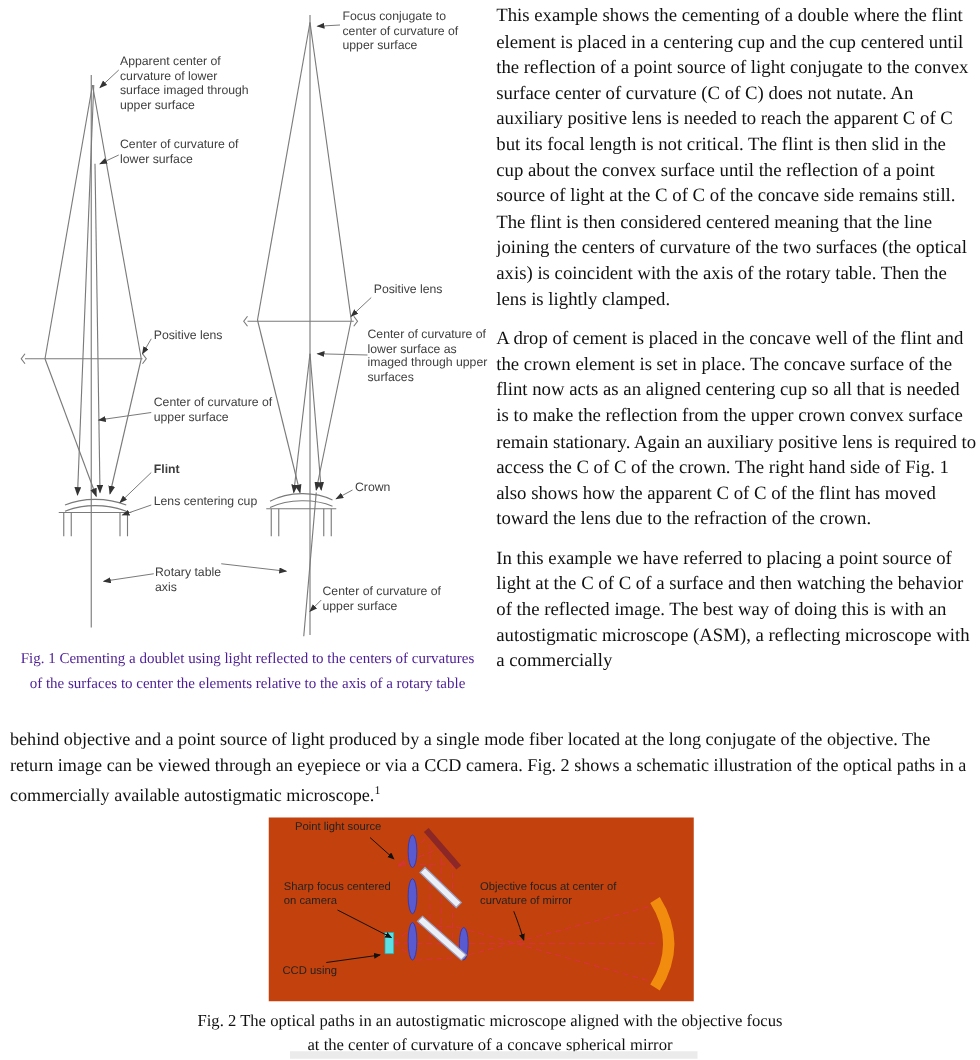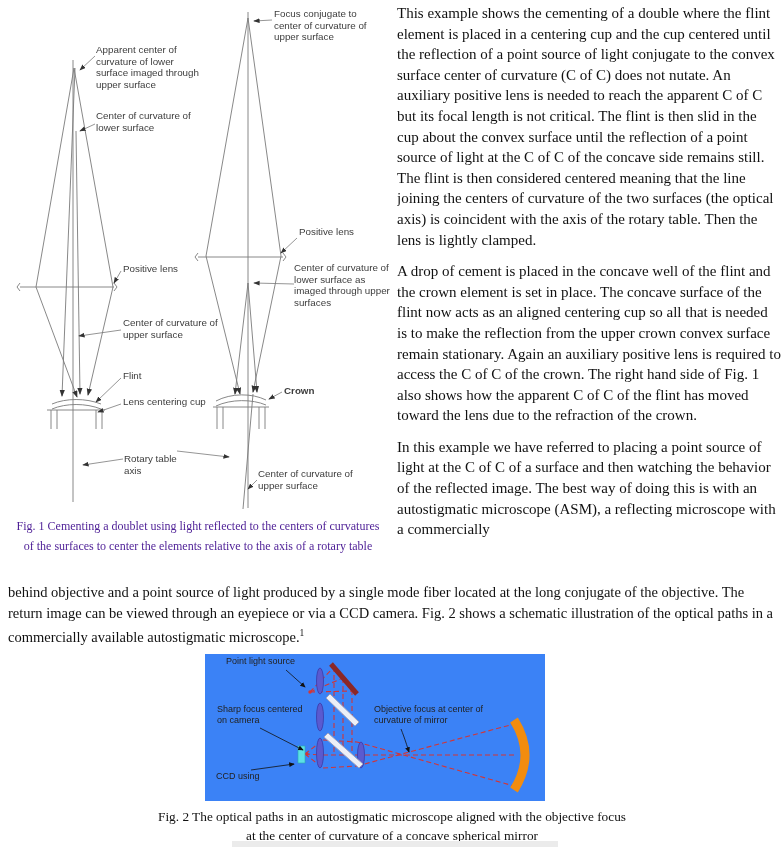--- a/index.html
+++ b/index.html
@@ -23,22 +23,22 @@
     overflow:hidden;font-size:15px;line-height:20.6px;
   }
   .text-col p{margin:0 0 11px 0;}
   .full-text{
     position:absolute;left:8px;top:582px;width:772px;
     font-size:14.5px;line-height:20.5px;
   }
   .full-text sup{font-size:9.5px;}
   
   .fig2{
-    position:absolute;left:205px;top:654px;width:340px;height:147px;
-    background:#3b82f6;
+    position:absolute;left:215px;top:654px;width:340px;height:147px;
+    background:#c2410c;
   }
   .fig2 svg{position:absolute;left:0;top:0;}
   .lbl2{
     position:absolute;font-family:"Liberation Sans",sans-serif;
     font-size:9px;line-height:10.8px;color:#222;
   }
   .fig2-caption{
     position:absolute;left:0;top:807px;width:784px;text-align:center;
     font-size:13.3px;line-height:19px;color:#111;
   }
@@ -115,27 +115,27 @@
       <path d="M257,480 L248,489" marker-end="url(#arrF1)"></path>
       <path d="M123,459 L83,465" marker-end="url(#arrF1)"></path>
       <path d="M177,451 L229,457" marker-end="url(#arrF1)"></path>
     </g>
   </svg>
 
   <div class="lbl" style="left:96px;top:44px;width:112px;">Apparent center of curvature of lower surface imaged through upper surface</div>
   <div class="lbl" style="left:96px;top:110px;width:110px;">Center of curvature of lower surface</div>
   <div class="lbl" style="left:123px;top:263px;width:90px;">Positive lens</div>
   <div class="lbl" style="left:123px;top:317px;width:105px;">Center of curvature of upper surface</div>
-  <div class="lbl" style="left:123px;top:370px;width:60px;">Flint</div>
+  <div class="lbl" style="left:123px;top:370px;width:60px;font-weight:bold;">Flint</div>
   <div class="lbl" style="left:123px;top:396px;width:110px;">Lens centering cup</div>
   <div class="lbl" style="left:124px;top:441px;width:66px;margin-top:12px;">Rotary table axis</div>
   <div class="lbl" style="left:274px;top:8px;width:102px;">Focus conjugate to center of curvature of upper surface</div>
   <div class="lbl" style="left:299px;top:226px;width:90px;">Positive lens</div>
   <div class="lbl" style="left:294px;top:262px;width:104px;">Center of curvature of lower surface as imaged through upper surfaces</div>
-  <div class="lbl" style="left:284px;top:385px;width:60px;font-weight:bold;">Crown</div>
+  <div class="lbl" style="left:284px;top:385px;width:60px;">Crown</div>
   <div class="lbl" style="left:258px;top:468px;width:110px;">Center of curvature of upper surface</div>
 
   <div class="fig1-caption">Fig. 1 Cementing a doublet using light reflected to the centers of curvatures of the surfaces to center the elements relative to the axis of a rotary table</div>
 
   <div class="text-col">
     <p>This example shows the cementing of a double where the flint element is placed in a centering cup and the cup centered until the reflection of a point source of light conjugate to the convex surface center of curvature (C of C) does not nutate. An auxiliary positive lens is needed to reach the apparent C of C but its focal length is not critical. The flint is then slid in the cup about the convex surface until the reflection of a point source of light at the C of C of the concave side remains still. The flint is then considered centered meaning that the line joining the centers of curvature of the two surfaces (the optical axis) is coincident with the axis of the rotary table. Then the lens is lightly clamped.</p>
     <p>A drop of cement is placed in the concave well of the flint and the crown element is set in place. The concave surface of the flint now acts as an aligned centering cup so all that is needed is to make the reflection from the upper crown convex surface remain stationary. Again an auxiliary positive lens is required to access the C of C of the crown. The right hand side of Fig. 1 also shows how the apparent C of C of the flint has moved toward the lens due to the refraction of the crown.</p>
     <p>In this example we have referred to placing a point source of light at the C of C of a surface and then watching the behavior of the reflected image. The best way of doing this is with an autostigmatic microscope (ASM), a reflecting microscope with a commercially</p>
   </div>
 

